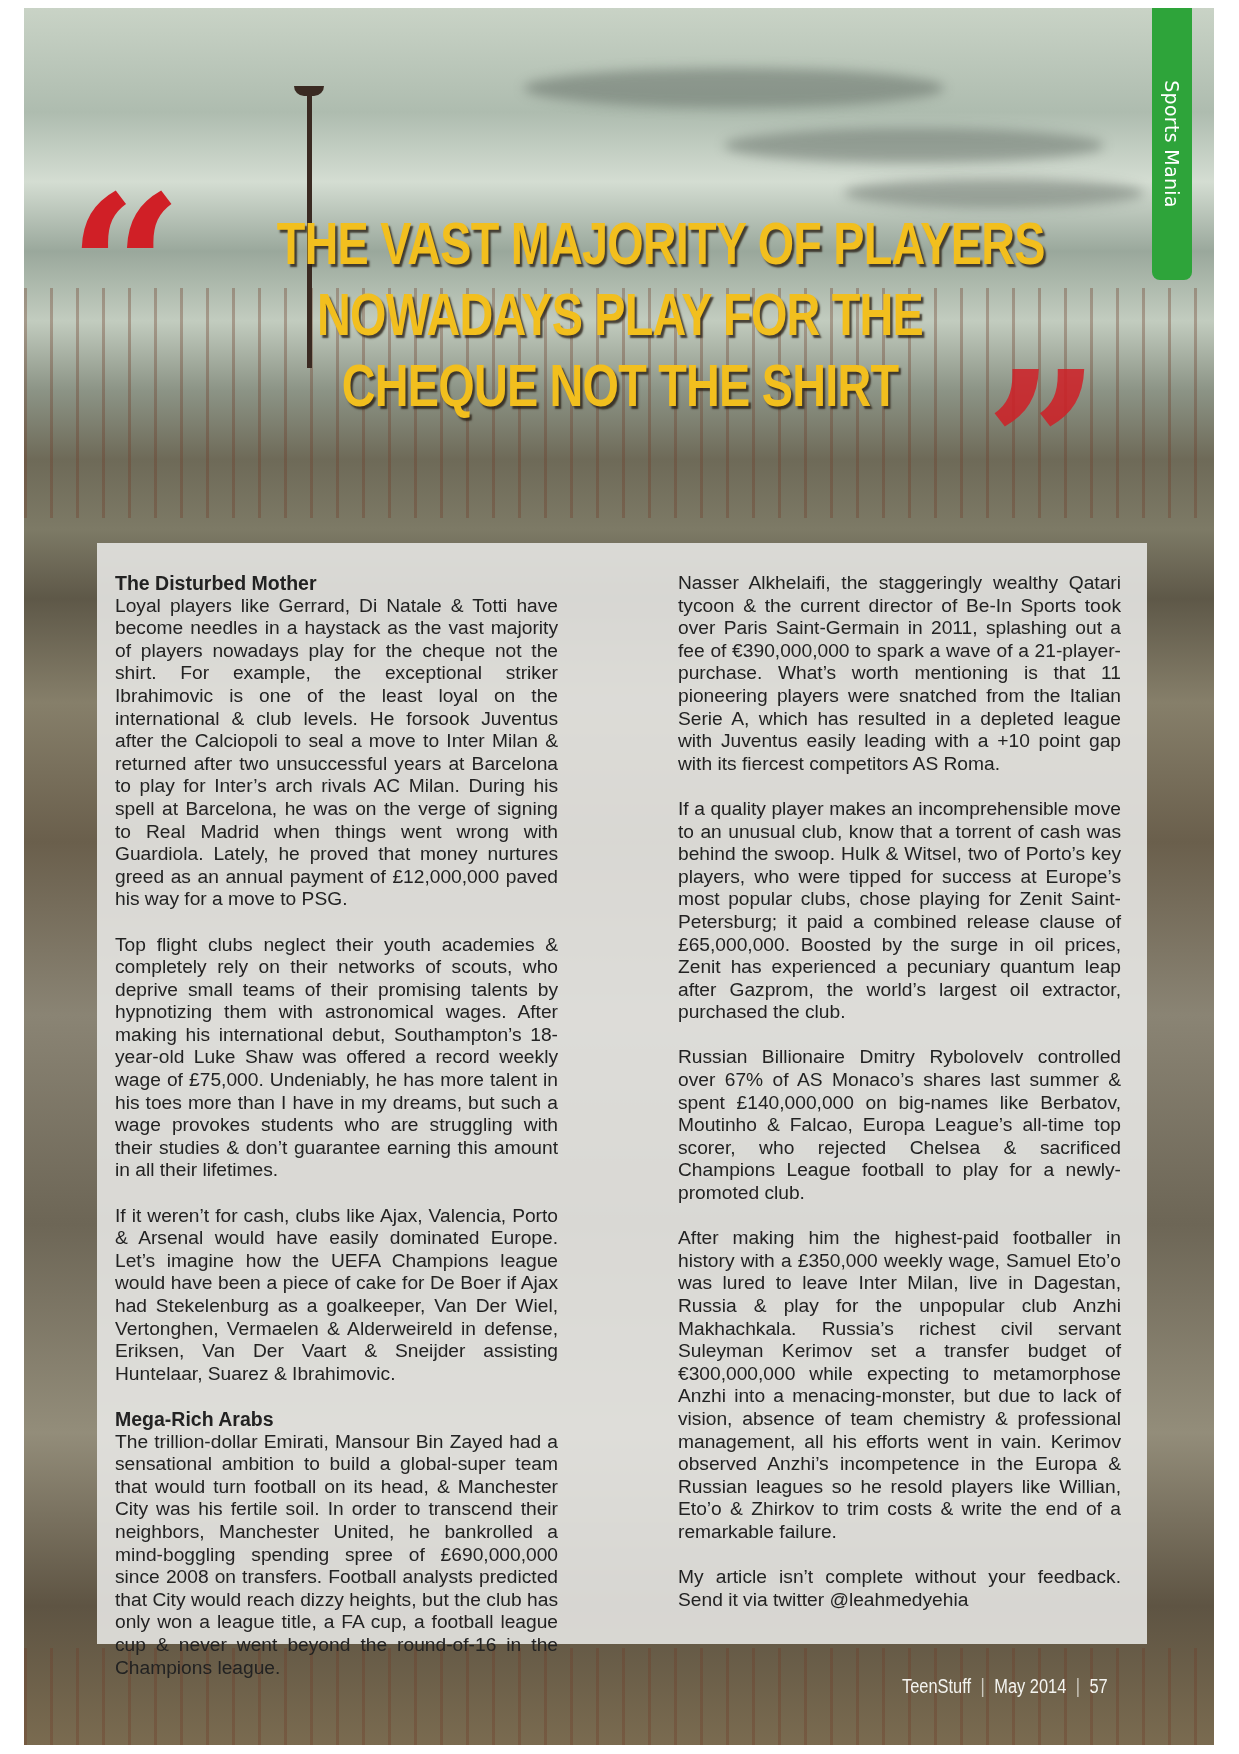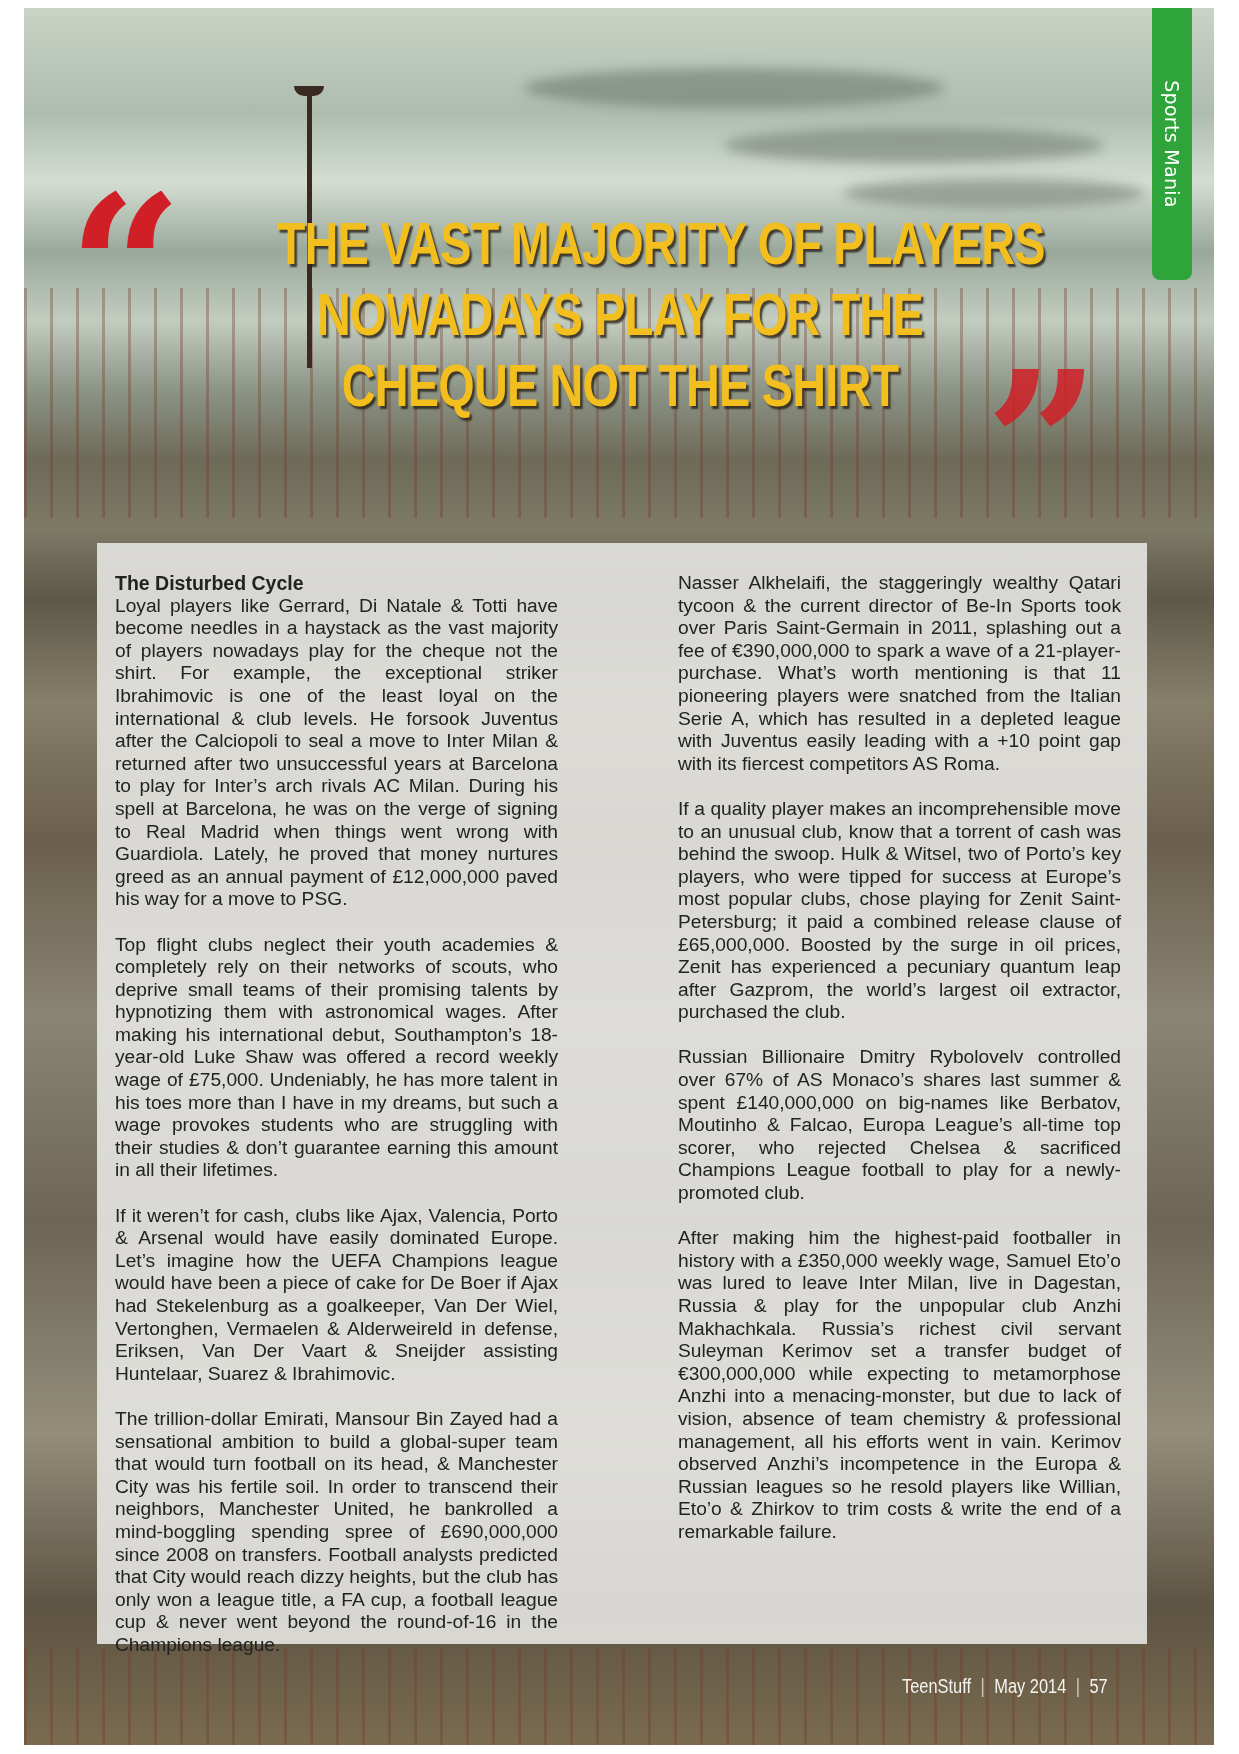--- a/index.html
+++ b/index.html
@@ -93,32 +93,34 @@
 <div class="headline">
   <div>THE VAST MAJORITY OF PLAYERS</div>
   <div>NOWADAYS PLAY FOR THE</div>
   <div>CHEQUE NOT THE SHIRT</div>
 </div>
 <div class="quote-close">”</div>
 
 <div class="panel"></div>
 
 <div class="col col-left">
-  <h3>The Disturbed Cycle</h3>
+  <h3>The Disturbed Mother</h3>
   <p>Loyal players like Gerrard, Di Natale &amp; Totti have become needles in a haystack as the vast majority of players nowadays play for the cheque not the shirt. For example, the exceptional striker Ibrahimovic is one of the least loyal on the international &amp; club levels. He forsook Juventus after the Calciopoli to seal a move to Inter Milan &amp; returned after two unsuccessful years at Barcelona to play for Inter’s arch rivals AC Milan. During his spell at Barcelona, he was on the verge of signing to Real Madrid when things went wrong with Guardiola. Lately, he proved that money nurtures greed as an annual payment of £12,000,000 paved his way for a move to PSG.</p>
   <p>Top flight clubs neglect their youth academies &amp; completely rely on their networks of scouts, who deprive small teams of their promising talents by hypnotizing them with astronomical wages. After making his international debut, Southampton’s 18-year-old Luke Shaw was offered a record weekly wage of £75,000. Undeniably, he has more talent in his toes more than I have in my dreams, but such a wage provokes students who are struggling with their studies &amp; don’t guarantee earning this amount in all their lifetimes.</p>
   <p>If it weren’t for cash, clubs like Ajax, Valencia, Porto &amp; Arsenal would have easily dominated Europe. Let’s imagine how the UEFA Champions league would have been a piece of cake for De Boer if Ajax had Stekelenburg as a goalkeeper, Van Der Wiel, Vertonghen, Vermaelen &amp; Alderweireld in defense, Eriksen, Van Der Vaart &amp; Sneijder assisting Huntelaar, Suarez &amp; Ibrahimovic.</p>
+  <h3>Mega-Rich Arabs</h3>
   <p>The trillion-dollar Emirati, Mansour Bin Zayed had a sensational ambition to build a global-super team that would turn football on its head, &amp; Manchester City was his fertile soil. In order to transcend their neighbors, Manchester United, he bankrolled a mind-boggling spending spree of £690,000,000 since 2008 on transfers. Football analysts predicted that City would reach dizzy heights, but the club has only won a league title, a FA cup, a football league cup &amp; never went beyond the round-of-16 in the Champions league.</p>
 </div>
 
 <div class="col col-right">
   <p>Nasser Alkhelaifi, the staggeringly wealthy Qatari tycoon &amp; the current director of Be-In Sports took over Paris Saint-Germain in 2011, splashing out a fee of €390,000,000 to spark a wave of a 21-player-purchase. What’s worth mentioning is that 11 pioneering players were snatched from the Italian Serie A, which has resulted in a depleted league with Juventus easily leading with a +10 point gap with its fiercest competitors AS Roma.</p>
   <p>If a quality player makes an incomprehensible move to an unusual club, know that a torrent of cash was behind the swoop. Hulk &amp; Witsel, two of Porto’s key players, who were tipped for success at Europe’s most popular clubs, chose playing for Zenit Saint-Petersburg; it paid a combined release clause of £65,000,000. Boosted by the surge in oil prices, Zenit has experienced a pecuniary quantum leap after Gazprom, the world’s largest oil extractor, purchased the club.</p>
   <p>Russian Billionaire Dmitry Rybolovelv controlled over 67% of AS Monaco’s shares last summer &amp; spent £140,000,000 on big-names like Berbatov, Moutinho &amp; Falcao, Europa League’s all-time top scorer, who rejected Chelsea &amp; sacrificed Champions League football to play for a newly-promoted club.</p>
   <p>After making him the highest-paid footballer in history with a £350,000 weekly wage, Samuel Eto’o was lured to leave Inter Milan, live in Dagestan, Russia &amp; play for the unpopular club Anzhi Makhachkala. Russia’s richest civil servant Suleyman Kerimov set a transfer budget of €300,000,000 while expecting to metamorphose Anzhi into a menacing-monster, but due to lack of vision, absence of team chemistry &amp; professional management, all his efforts went in vain. Kerimov observed Anzhi’s incompetence in the Europa &amp; Russian leagues so he resold players like Willian, Eto’o &amp; Zhirkov to trim costs &amp; write the end of a remarkable failure.</p>
+  <p>My article isn’t complete without your feedback. Send it via twitter @leahmedyehia</p>
 </div>
 
 <div class="footer">
   <span>TeenStuff</span>
   <span class="sep">|</span>
   <span>May 2014</span>
   <span class="sep">|</span>
   <span>57</span>
 </div>
 

